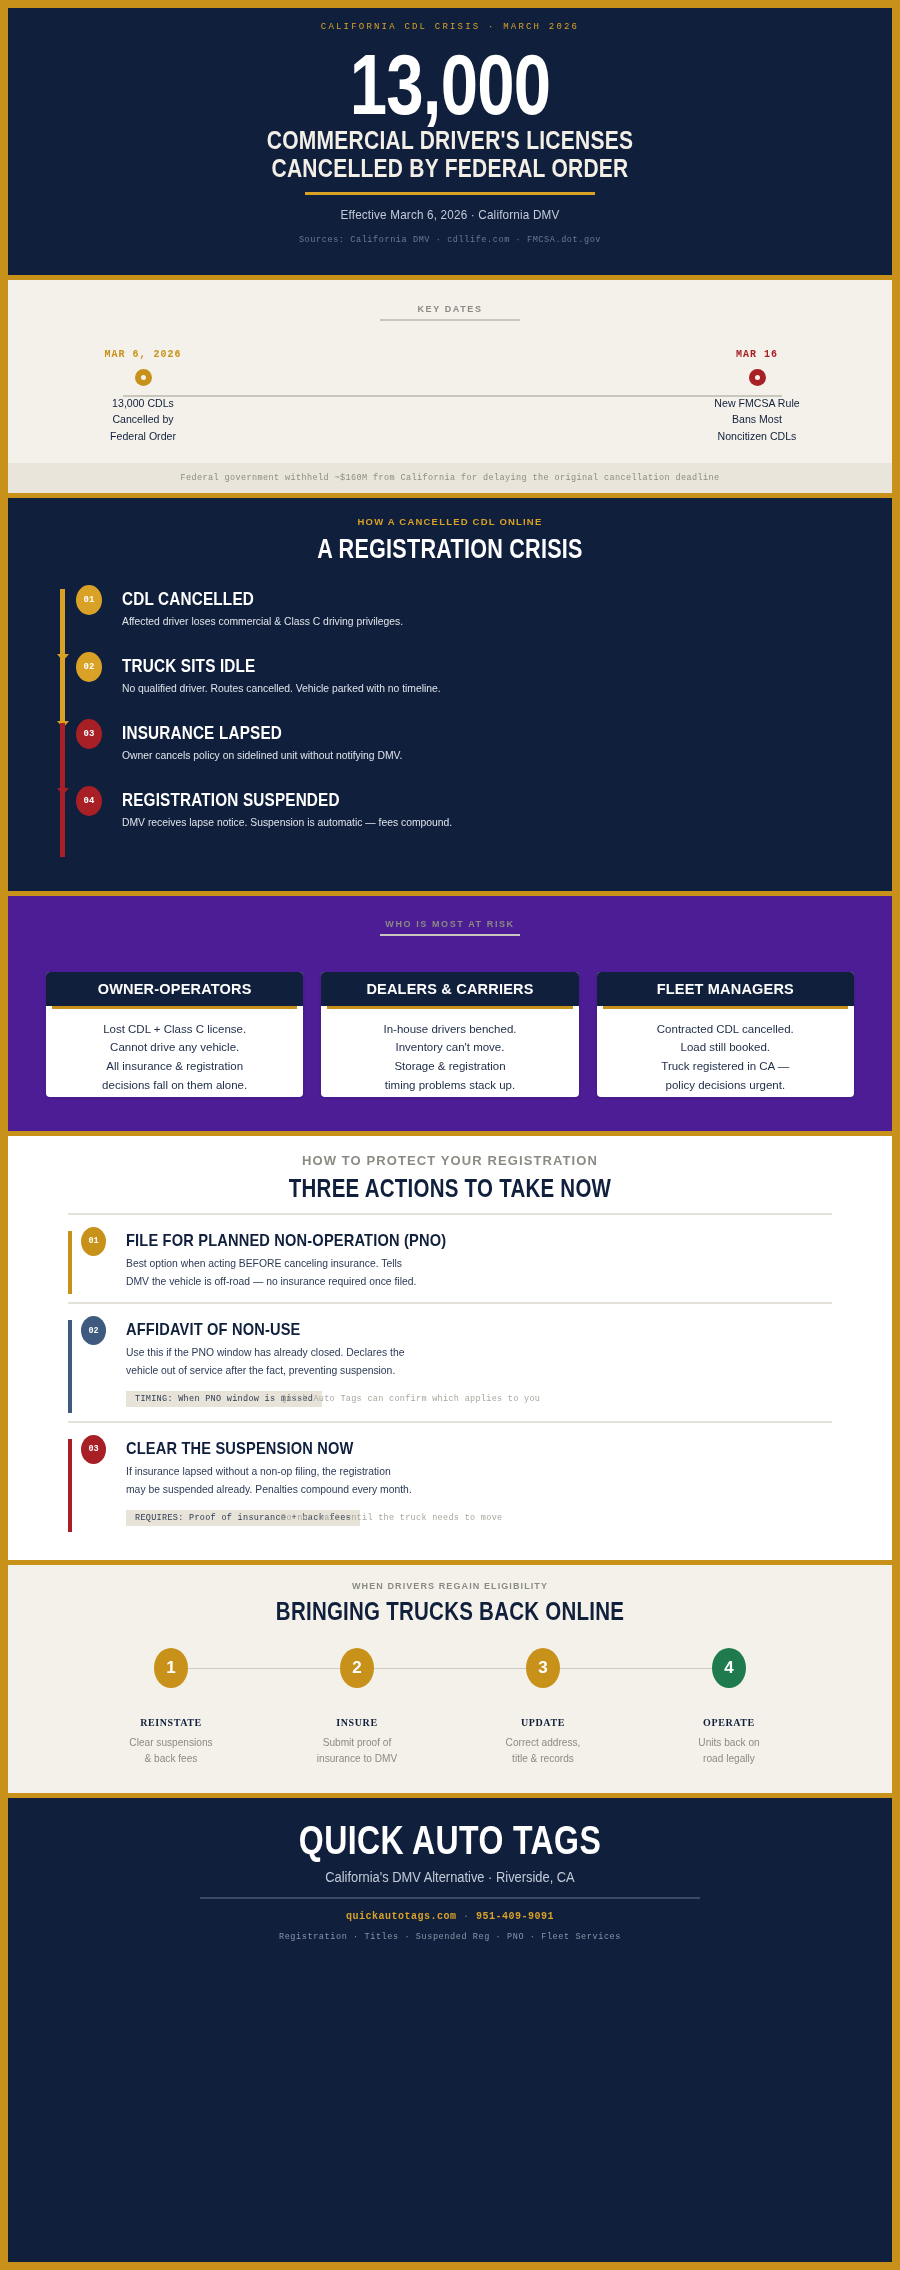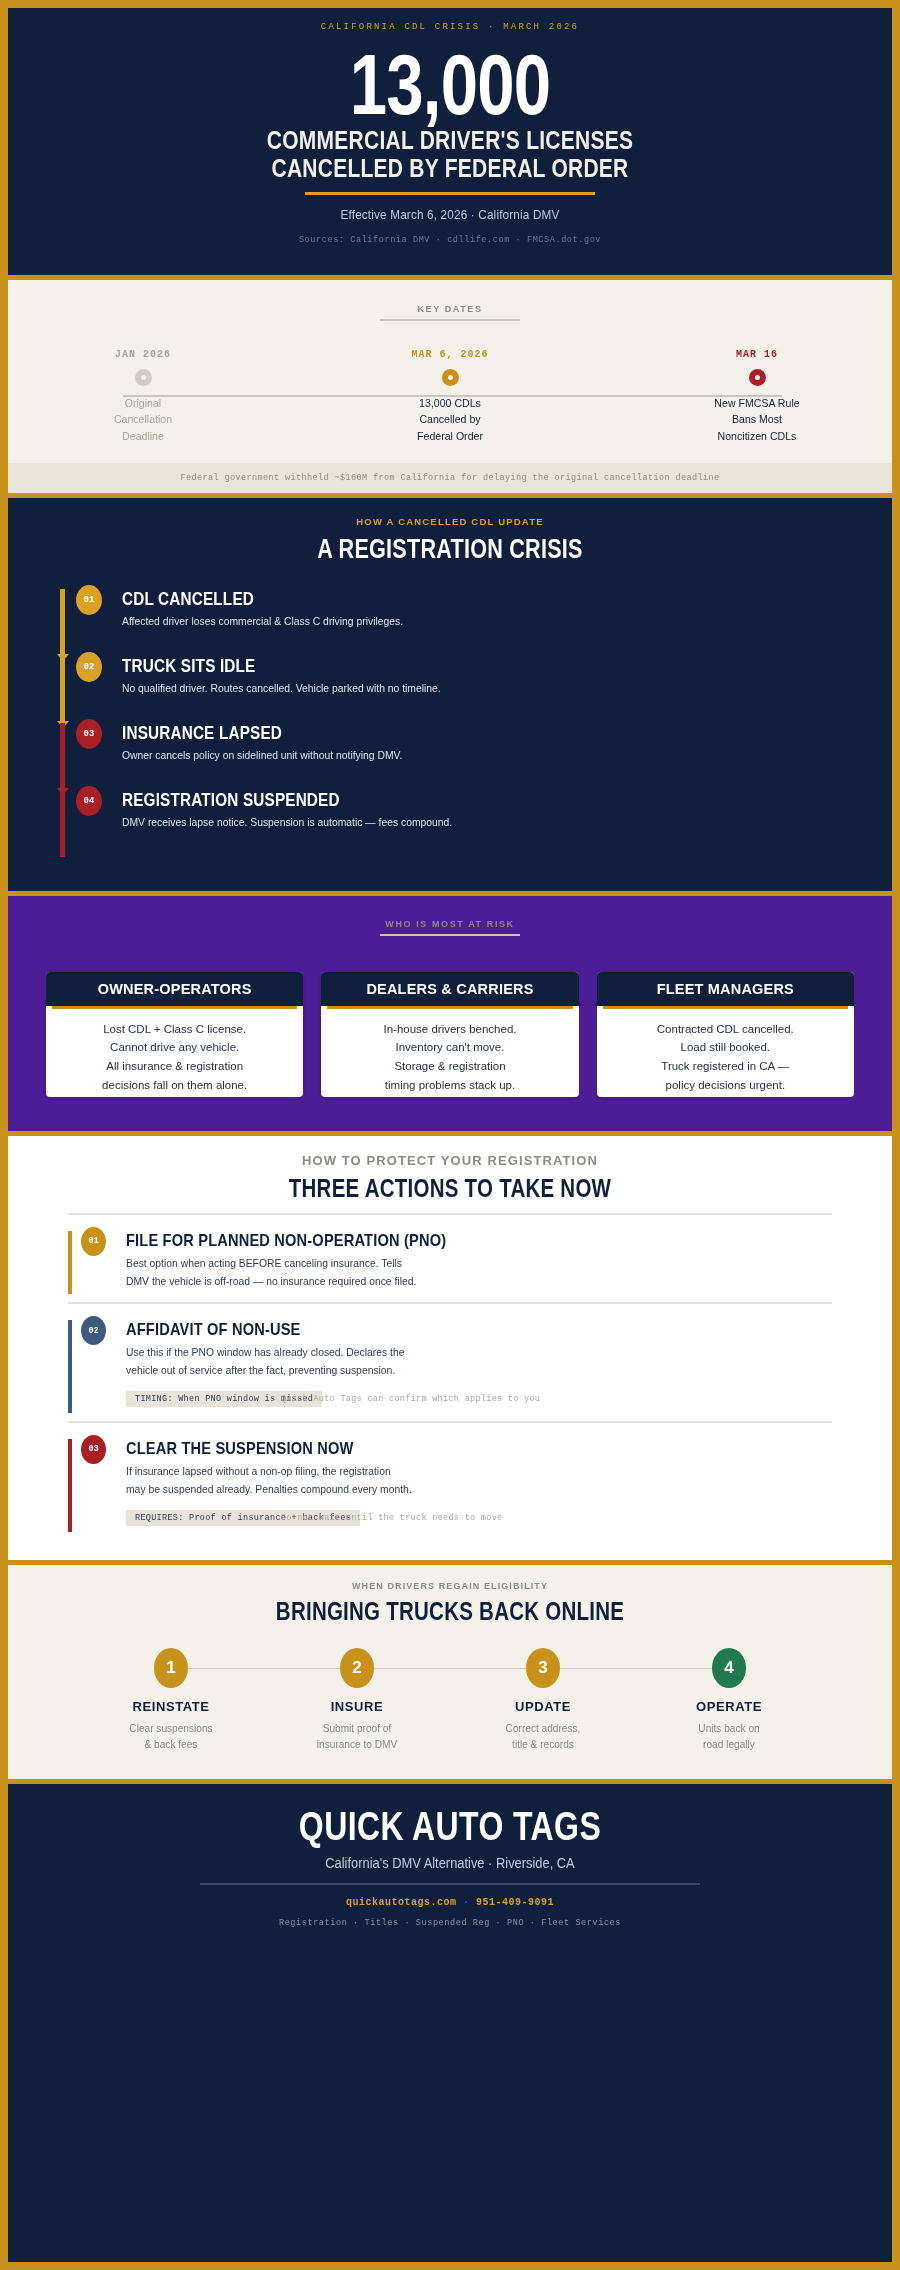--- a/index.html
+++ b/index.html
@@ -214,23 +214,23 @@
     color:#fff; font-weight:bold; font-size:17px;
     font-family:"Liberation Sans Narrow","Liberation Sans", sans-serif;
     position:relative; z-index:2;
   }
   .rec-conn { position:absolute; top:20px; left:50%; width:100%; height:1.5px; background:#cfccc3; z-index:1; }
   .rec-conn::after {
     content:''; position:absolute; right:0; top:-3px;
     border-left:6px solid #b8b5ac; border-top:4px solid transparent; border-bottom:4px solid transparent;
   }
   .rec-lbl {
-    margin-top:11px;
-    font-family:Liberation Sans, sans-serif;
-    font-size:13px; font-weight:bold; color:#101f3c; letter-spacing:0.6px;
+    margin-top:29px;
+    font-family:Liberation Serif, serif;
+    font-size:10px; font-weight:bold; color:#101f3c; letter-spacing:0.6px;
   }
   .rec-desc {
     margin-top:6px;
     font-family:"Liberation Sans Narrow","Liberation Sans", sans-serif;
     font-stretch:condensed;
     font-size:11px; line-height:1.5; color:#8b8b84; transform:scaleX(0.92);
   }
 
   
   .footer { background:#101f3c; color:#fff; text-align:center; padding:22px 0 18px; flex:1; }
@@ -277,31 +277,20 @@
   <div class="gap"></div>
 
   <section class="timeline">
     <div class="kicker-wrap">
       <span class="kicker">KEY DATES</span>
     </div>
     <div class="tl-body">
       <div class="tl-line"></div>
       <div class="tl-row" id="tl-row">
           <div class="tl-item">
-            <div class="tl-date" style="color: rgb(169, 166, 157);">JAN 2026</div>
-            <div class="tl-dot" style="background: rgb(207, 204, 195);">
-              <span class="inner"></span>
-            </div>
-            <div class="tl-label" style="color: rgb(169, 166, 157);">
-              <div>Original</div>
-              <div>Cancellation</div>
-              <div>Deadline</div>
-            </div>
-          </div>
-          <div class="tl-item">
             <div class="tl-date" style="color: rgb(200, 145, 26);">MAR 6, 2026</div>
             <div class="tl-dot" style="background: rgb(200, 145, 26);">
               <span class="inner"></span>
             </div>
             <div class="tl-label" style="color: rgb(16, 31, 60);">
               <div>13,000 CDLs</div>
               <div>Cancelled by</div>
               <div>Federal Order</div>
             </div>
           </div>
@@ -317,21 +306,21 @@
             </div>
           </div>
         </div>
     </div>
     <div class="tl-foot">Federal government withheld ~$160M from California for delaying the original cancellation deadline</div>
   </section>
 
   <div class="gap"></div>
 
   <section class="cascade">
-    <div class="cascade-kick">HOW A CANCELLED CDL UPDATE</div>
+    <div class="cascade-kick">HOW A CANCELLED CDL ONLINE</div>
     <div class="cascade-title">A REGISTRATION CRISIS</div>
     <div class="steps" id="cascade-steps">
         <div class="step">
           <div class="step-bar" style="background: rgb(217, 162, 39);">
             <div class="step-arrow" style="border-top: 7px solid rgb(217, 162, 39);"></div>
           </div>
           <div class="step-badge" style="background: rgb(217, 162, 39);">01</div>
           <div class="step-txt">
             <div class="step-h">CDL CANCELLED</div>
             <div class="step-p">Affected driver loses commercial &amp; Class C driving privileges.</div>

